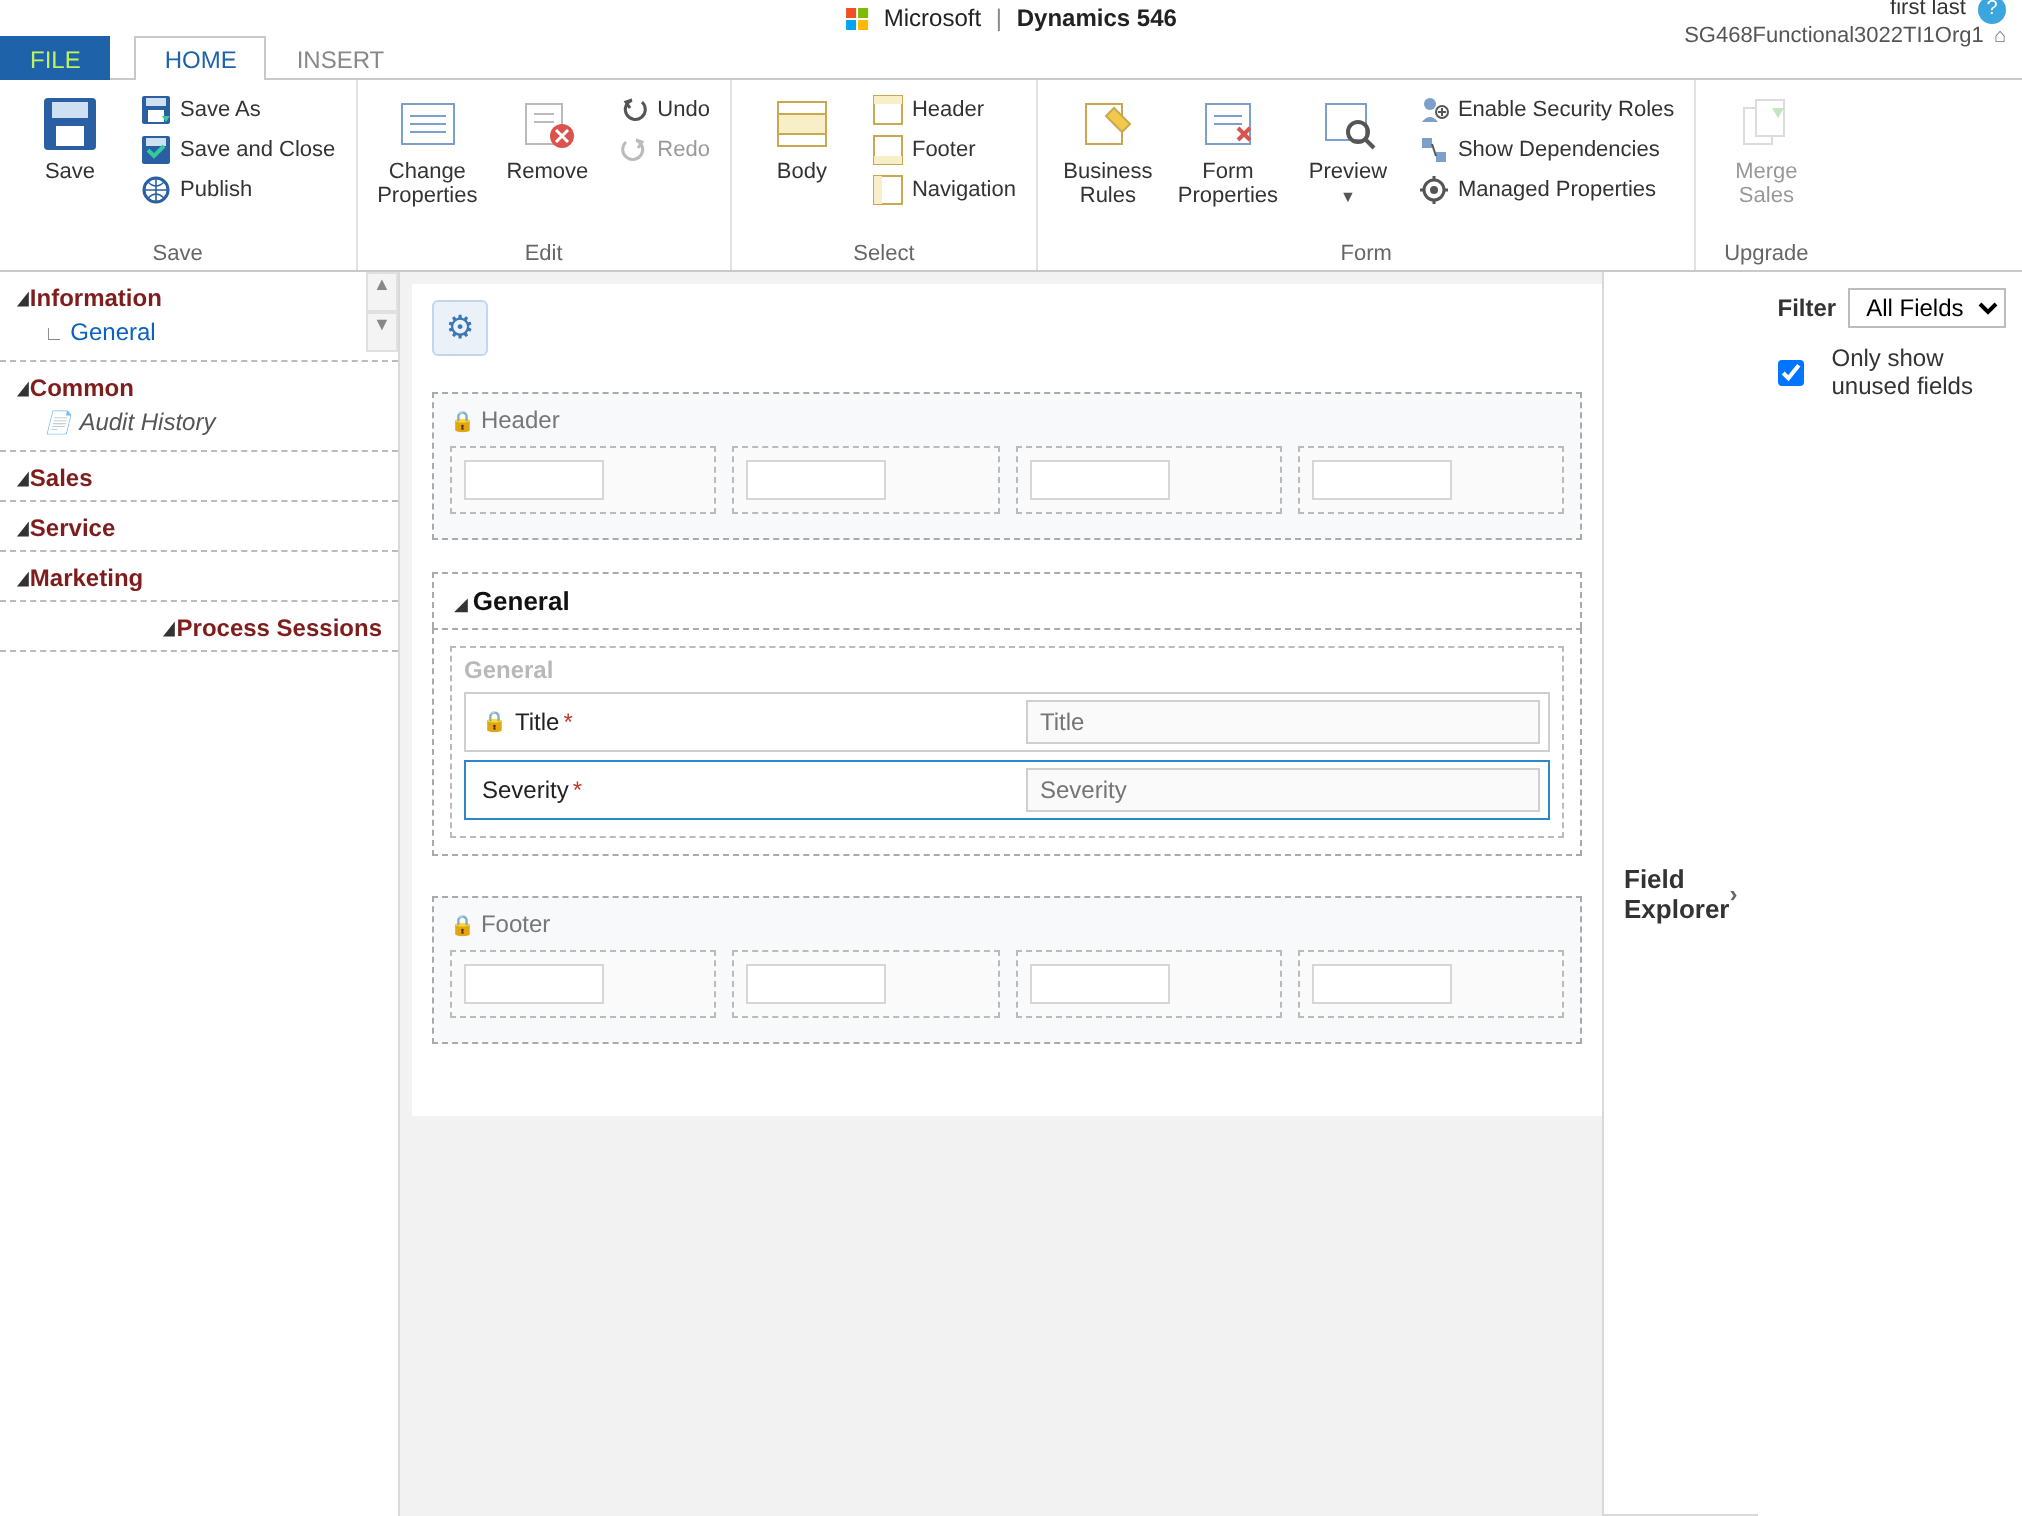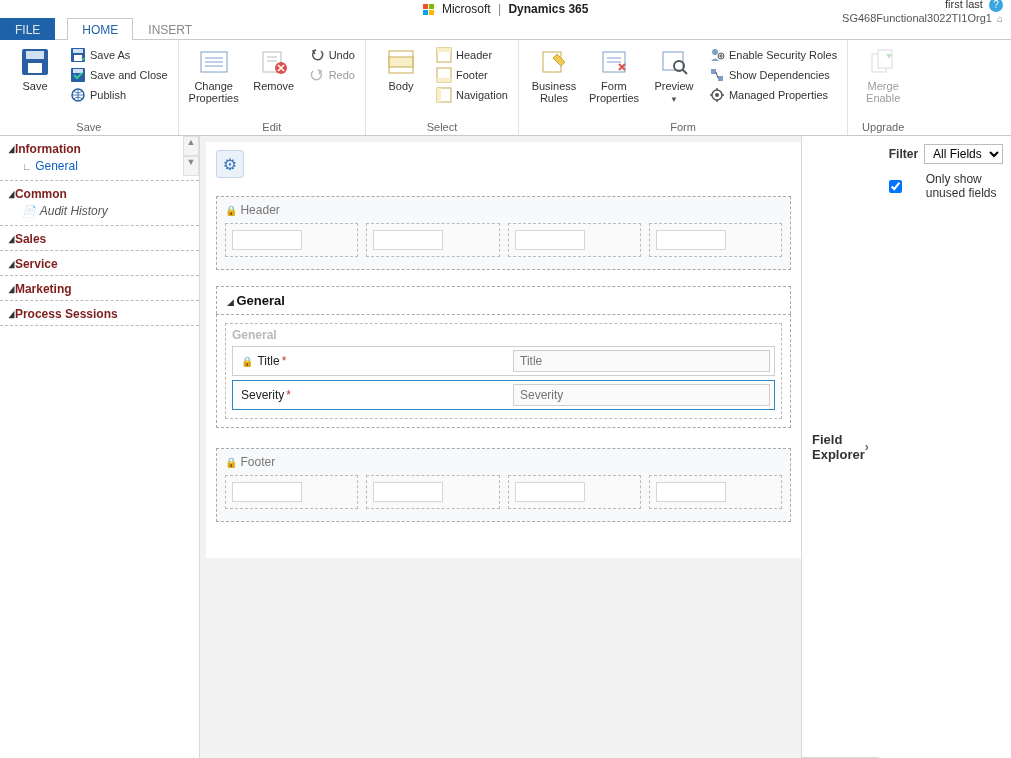--- a/index.html
+++ b/index.html
@@ -10,42 +10,42 @@
 .topbar .brand .pipe { color: #888; margin: 0 4px; }
 .topbar .brand b { font-weight: 600; }
 .topbar .ms-logo { display: inline-block; vertical-align: middle; margin-right: 4px; }
 .topbar .user { position: absolute; right: 8px; top: -2px; text-align: right; font-size: 11px; line-height: 13px; }
 .topbar .user .help { display:inline-block; width:14px; height:14px; border-radius:50%; background:#3ba6dd; color:#fff; text-align:center; font-size:10px; line-height:14px; margin-left:3px;}
 .topbar .user .org { color:#555; }
 .topbar .user .home-ico { color:#777; font-size:10px; margin-left:2px;}
 
 .tabstrip { height: 22px; display:flex; align-items:flex-end; border-bottom:1px solid #c9c9c9; }
 .tabstrip .tab { padding: 4px 14px 3px; font-size: 12px; border:1px solid transparent; border-bottom:none; cursor:pointer; position:relative; top:1px;}
-.tabstrip .tab.file { background:#1e62aa; color:#e5e5e5; border-color:#1e62aa; }
+.tabstrip .tab.file { background:#1e62aa; color:#bef264; border-color:#1e62aa; }
 .tabstrip .tab.active { border-color:#c9c9c9; background:#fff; color:#1e62aa;margin-left:12px; }
 .tabstrip .tab.dim { color:#888; }
 
 .ribbon { height: 96px; border-bottom:1px solid #c9c9c9; display:flex; background:#fff; }
 .rgroup { border-right:1px solid #e2e2e2; padding: 4px 8px 2px; display:flex; flex-direction:column; justify-content:space-between; }
 .rgroup .ctrls { display:flex; align-items:flex-start; gap:6px; flex:1; }
 .rgroup .glabel { text-align:center; font-size:11px; color:#666; padding-top:2px; }
 .bigbtn { display:flex; flex-direction:column; align-items:center; width:54px; cursor:pointer; padding-top:2px;}
 .bigbtn .ico { width:32px; height:32px; display:flex; align-items:center; justify-content:center; margin-bottom:2px;}
 .bigbtn .lbl { font-size:11px; text-align:center; line-height:12px; }
 .smallcol { display:flex; flex-direction:column; gap:2px; padding-top:2px;justify-content:flex-end;}
 .smallbtn { display:flex; align-items:center; gap:4px; font-size:11px; cursor:pointer; padding:1px 2px; white-space:nowrap;}
 .smallbtn .ico { width:16px; height:16px; display:flex; align-items:center; justify-content:center;}
 .smallbtn.dim { color:#9a9a9a; }
 
 .workspace { display:flex; height: calc(758px - 18px - 22px - 96px); }
 .leftnav { width: 200px; border-right:1px solid #d9d9d9; background:#fff; overflow:hidden; position:relative;}
 .leftnav .scroll { position:absolute; right:0; top:0; width:16px; height:40px; display:flex; flex-direction:column;}
 .leftnav .scroll div{ flex:1; text-align:center; color:#888; font-size:9px; background:#f4f4f4; border:1px solid #e0e0e0;}
 .navsec { padding: 6px 8px 4px; border-bottom:1px dashed #bbb;}
-.navsec.last{border-bottom:1px dashed #bbb;}
+.navsec.last{border-bottom:1px dashed #bbb;text-align:right;}
 .navhdr { font-weight:600; font-size:12px; color:#7f1d1d; cursor:pointer; }
 .navhdr::before { content:"◢ "; font-size:9px; color:#333; display:inline-block; transform:translateY(-1px) scaleX(0.8);}
 .navitem { padding: 3px 0 3px 14px; color:#0b62c1; font-size:12px; cursor:pointer;}
 .navitem .ico { color:#888; margin-right:4px; font-size:11px;}
 .navitem.audit{ color:#555;font-style:italic;}
 
 .canvas { flex:1; background:#f2f2f2; padding: 6px 0 0 6px; overflow:auto; }
 .canvas .titlebar { background:#fff; padding:8px 10px 10px 10px; display:flex; align-items:flex-start; gap:10px; }
 .canvas .titlebar .gear { width:28px; height:28px; border:1px solid #c4d6ea; background:#eaf1f9; border-radius:3px; display:flex; align-items:center; justify-content:center; font-size:16px; color:#3a76b8;}
 .canvas .titlebar .txt { font-size:13px; }
@@ -71,42 +71,42 @@
 .fieldrow .flabel .req{ color:#c0392b; margin-left:2px;}
 .fieldrow .fval { flex:1; padding:3px 4px 3px 0; display:flex; align-items:center;}
 .fieldrow .fval input { width:100%; height:22px; border:1px solid #cfcfcf; padding:2px 6px; font-size:12px; color:#888;}
 
 .rightpane { width:210px; border-left:1px solid #d9d9d9; display:flex; flex-direction:row; background:#fff;}
 .rp-hdr { padding:8px 10px; border-bottom:1px solid #d9d9d9; font-size:13px; font-weight:600; display:flex; justify-content:space-between; align-items:center;}
 .rp-hdr .chev{ color:#666; font-size:12px;}
 .rp-body { padding:8px 10px; font-size:12px; flex:1;}
 .rp-body .row{ display:flex; align-items:center; gap:6px; margin-bottom:8px;}
 .rp-body select{ flex:1; height:20px; border:1px solid #bcbcbc; font-size:12px; padding:0 4px; background:#fff;}
-.rp-body label{ display:flex; align-items:center; gap:24px;}
+.rp-body label{ display:flex; align-items:center; gap:14px;}
 .rp-footer { border-top:1px solid #d9d9d9; padding:8px; text-align:center;}
 .rp-footer button{ padding:4px 14px; font-size:12px; background:#f3f3f3; border:1px solid #bbb; cursor:pointer;}
 
 svg{display:block}
 </style>
 </head>
 <body>
 
 <div class="topbar">
   <div class="brand">
     <span class="ms-logo">
       <svg width="12" height="12">
           <rect width="5" height="5" fill="#f25022"></rect>
           <rect x="6" width="5" height="5" fill="#7fba00"></rect>
           <rect y="6" width="5" height="5" fill="#00a4ef"></rect>
           <rect x="6" y="6" width="5" height="5" fill="#ffb900"></rect>
         </svg>
     </span>
     <span>Microsoft</span>
     <span class="pipe">|</span>
-    <b>Dynamics 365</b>
+    <b>Dynamics 546</b>
   </div>
   <div class="user">
     <div>
       <span>first last</span>
       <span class="help">?</span>
     </div>
     <div class="org">
       <span>SG468Functional3022TI1Org1</span>
       <span class="home-ico">⌂</span>
     </div>
@@ -340,21 +340,21 @@
     <div class="ctrls">
       <div class="bigbtn" style="opacity:.5">
         <div class="ico">
             <svg width="30" height="28">
               <rect x="4" y="6" width="14" height="18" fill="#fff" stroke="#bbb"></rect>
               <rect x="10" y="2" width="14" height="18" fill="#fff" stroke="#bbb"></rect>
               <path d="M18 6 l6 0 l-3 5 z" fill="#8c8"></path>
             </svg>
           </div>
         <div class="lbl" style="white-space:pre-line">Merge
-Enable</div>
+Sales</div>
       </div>
     </div>
     <div class="glabel">Upgrade</div>
   </div>
 </div>
 
 <div class="workspace">
   <div class="leftnav">
     <div class="scroll">
         <div>▲</div>

